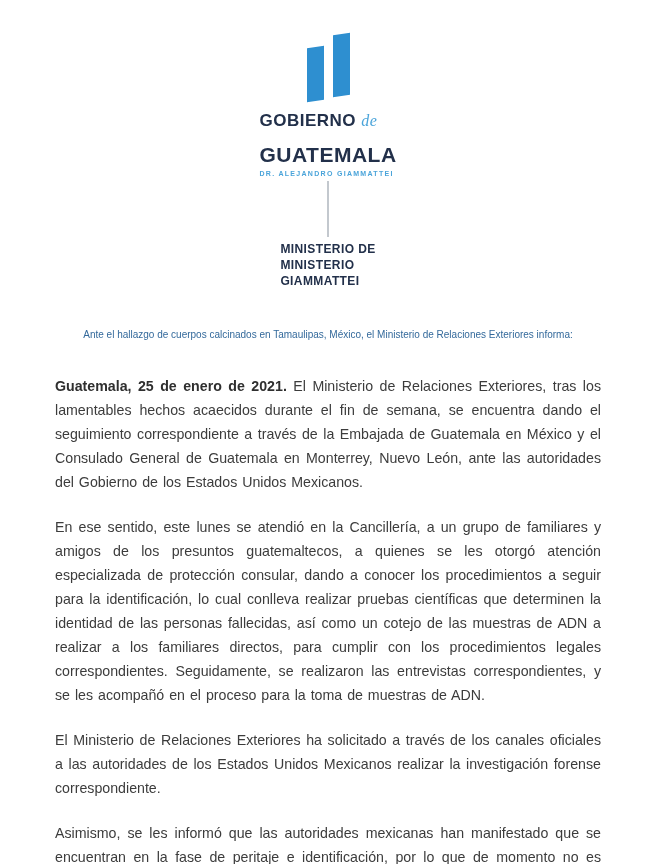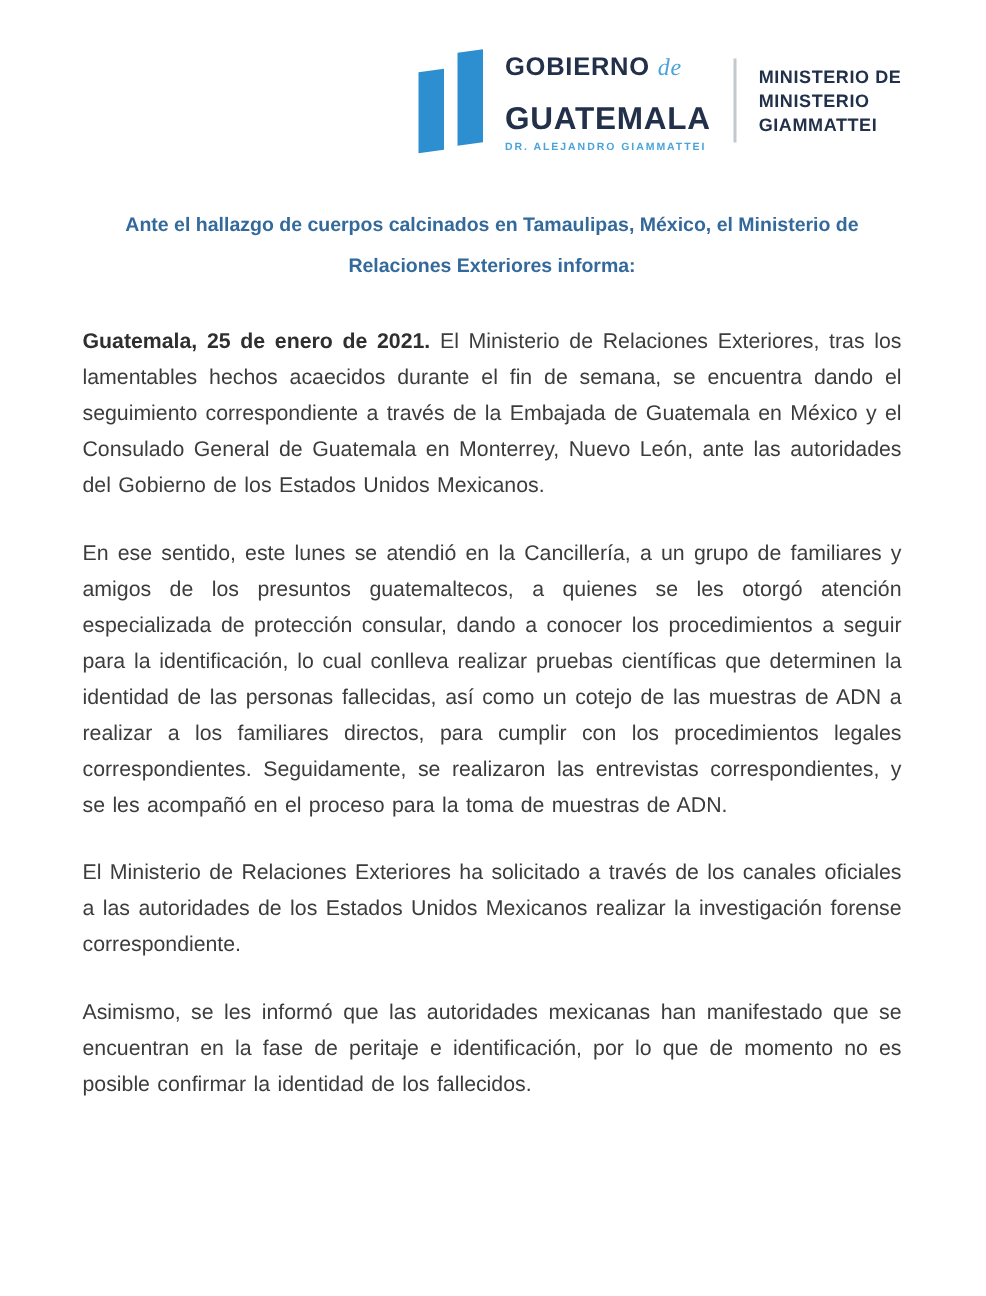--- a/index.html
+++ b/index.html
@@ -15,22 +15,23 @@
     box-sizing: border-box;
     padding: 30px 56px 0 55px;
     overflow: hidden;
   }
 
   
   .header {
     display: flex;
     justify-content: flex-end;
     align-items: center;
-    gap: 15px;
+    gap: 4px;
     margin-bottom: 32px;
+    flex-direction: column;
   }
   .bars {
     display: flex;
     gap: 9px;
     align-items: flex-start;
     height: 74px;
   }
   .bar {
     display: block;
     width: 17px;
@@ -83,22 +84,22 @@
     color: #22304a;
     line-height: 16px;
     letter-spacing: 0.4px;
   }
 
   
   .doc-title {
     width: 515px;
     margin: 0 auto 26px auto;
     text-align: center;
-    font-size: 13px;
-    font-weight: bold;
+    font-size: 10px;
+    font-weight: normal;
     color: #33699b;
     line-height: 27px;
   }
 
   
   .body-par {
     margin: 16px 0 21px 0;
     text-align: justify;
     font-size: 14.2px;
     line-height: 24px;

